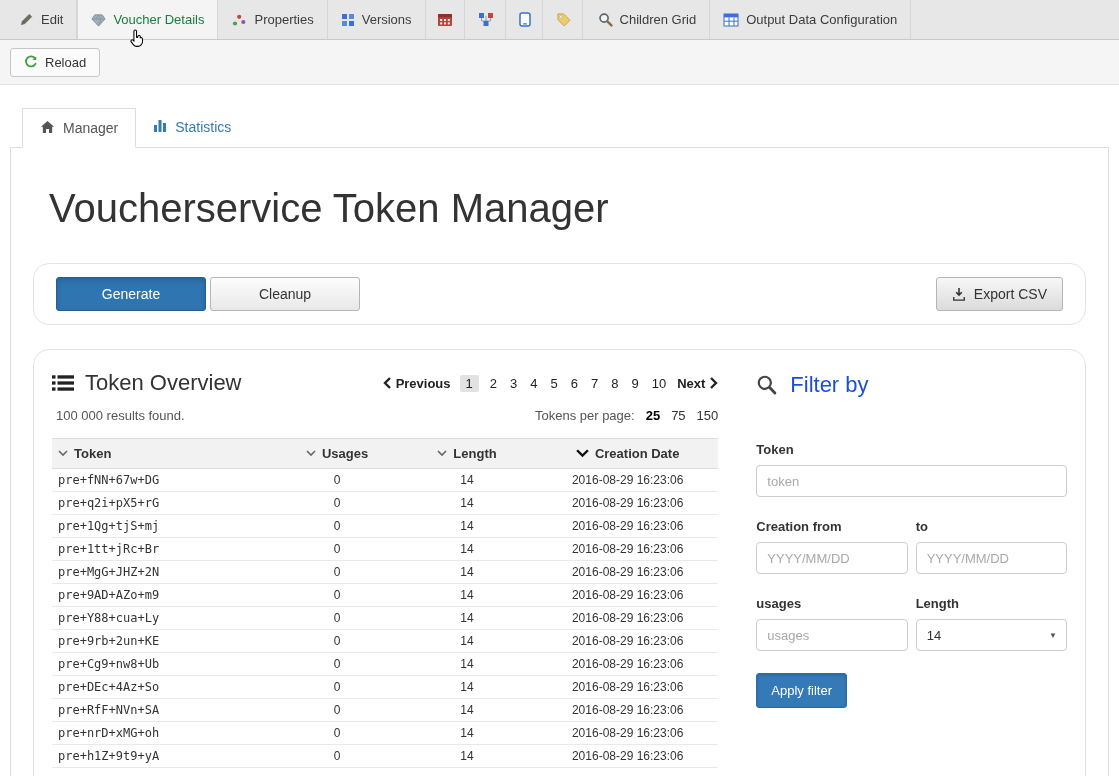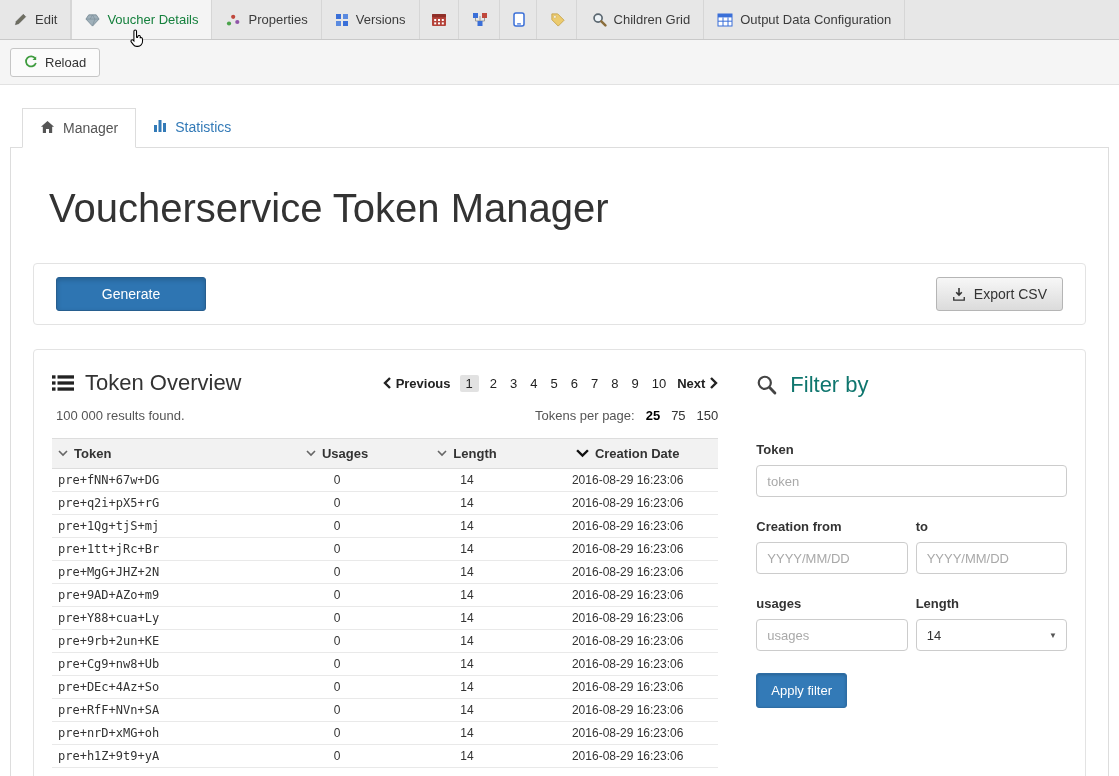--- a/index.html
+++ b/index.html
@@ -1,21 +1,21 @@
 <!DOCTYPE html>
 <html><head>
 <meta charset="utf-8">
 <style>
   * { margin: 0; padding: 0; box-sizing: border-box; }
   html, body { width: 1119px; height: 776px; overflow: hidden; background: #fff;
     font-family: "Liberation Sans", sans-serif; color: #333; position: relative; }
 
   
   .topbar { height: 40px; background: #e7e7e7; border-bottom: 1px solid #c9c9c9;
-    display: flex; align-items: stretch; padding-left: 0; }
+    display: flex; align-items: stretch; padding-left: 6px; }
   .ttab { display: flex; align-items: center; gap: 7px; padding: 0 13px; font-size: 13px;
     color: #3c3c3c; border-right: 1px solid #d6d6d6; cursor: pointer; white-space: nowrap; }
   .ttab.icon-only { padding: 0 11px; margin-right: 2px; }
   .ttab.active { background: #f4f4f4; color: #15803d; border-left: 1px solid #d6d6d6; }
 
   
   .subbar { height: 45px; background: #f5f5f5; border-bottom: 1px solid #e2e2e2;
     display: flex; align-items: center; padding-left: 10px; }
   .reload-btn { display: inline-flex; align-items: flex-start; gap: 7px; background: #fbfbfb;
     border: 1px solid #c6c6c6; border-radius: 3px; padding: 6px 13px; font-size: 13px;
@@ -27,21 +27,21 @@
   .ptab { display: flex; align-items: flex-start; gap: 8px; padding: 11px 17px; font-size: 14px;
     margin-bottom: -1px; cursor: pointer; }
   .ptab.active { background: #fff; border: 1px solid #ddd; border-bottom: 1px solid #fff; color: #555; }
   .ptab.inactive { color: #337ab7; }
 
   
   .card { margin: 0 10px; border: 1px solid #ddd; border-top: none; height: 630px;
     overflow: hidden; background: #fff; padding: 0 22px; }
   .page-title { font-size: 40px; font-weight: 400; color: #333; margin: 38px 0 32px 16px; }
 
-  .panel { border: 1px solid #e3e3e3; border-radius: 4px; background: #fff; justify-content: space-between; }
+  .panel { border: 1px solid #e3e3e3; border-radius: 16px; background: #fff; justify-content: space-between; }
   .actions { display: flex; align-items: center; padding: 13px 22px; }
   .btn { font-size: 14px; border-radius: 3px; cursor: pointer; font-family: inherit; }
   .btn-generate { width: 150px; padding: 8px 12px; background: #2e75b2; color: #fff;
     border: 1px solid #275e8f; box-shadow: inset 0 2px 5px rgba(0,0,0,.18); }
   .btn-cleanup { width: 150px; padding: 8px 12px; background: linear-gradient(#fdfdfd,#e8e8e8);
     border: 1px solid #b5b5b5; color: #333; margin-left: 4px; }
   .btn-export { margin-left: auto; display: inline-flex; align-items: center; gap: 8px;
     padding: 8px 15px; background: linear-gradient(#f7f7f7,#dbdbdb); border: 1px solid #b5b5b5; color: #333; }
 
   
@@ -69,21 +69,21 @@
   th:nth-child(3) { width: 140px; }
   .th-inner { display: flex; align-items: center; gap: 6px; }
   th:nth-child(n+2) .th-inner { justify-content: center; }
   tbody td { border-bottom: 1px solid #e9e9e9; padding: 4px 6px; height: 23px; }
   td:nth-child(n+2) { text-align: center; }
   td.mono { font-family: "DejaVu Sans Mono", monospace; font-size: 12px; }
 
   
   .ov-right { width: 318px; margin-left: 38px; }
   .filter-head { display: flex; align-items: center; gap: 12px; margin-top: 2px; }
-  .filter-title { font-size: 22px; color: #0f766e; font-weight: 400; }
+  .filter-title { font-size: 22px; color: #1d4ed8; font-weight: 400; }
   .f-label { font-weight: bold; font-size: 13px; color: #333; margin: 22px 0 8px; }
   .f-label.first { margin-top: 44px; }
   .f-input { width: 100%; height: 32px; border: 1px solid #ccc; border-radius: 4px;
     padding: 0 10px; font-size: 13px; color: #555; font-family: inherit; background: #fff; }
   .f-input::placeholder { color: #a9a9a9; }
   .f-row { display: flex; gap: 8px; }
   .f-col { flex: 1; }
   .select { position: relative; height: 32px; border: 1px solid #ccc; border-radius: 4px;
     display: flex; align-items: center; padding: 0 10px; font-size: 13px; color: #333;
     background: #fff; cursor: pointer; }
@@ -233,20 +233,21 @@
       </span>
       <span>Statistics</span>
     </div>
   </div>
 
   <div class="card">
     <h1 class="page-title">Voucherservice Token Manager</h1>
 
     <div class="panel actions">
       <button class="btn btn-generate">Generate</button>
+      <button class="btn btn-cleanup">Cleanup</button>
       <button class="btn btn-export">
         <span class="ico">
           <svg width="14" height="14" viewBox="0 0 16 16">
               <path d="M8 1v8M4.8 6l3.2 3.2L11.2 6" fill="none" stroke="#333" stroke-width="1.8"></path>
               <path d="M2 11.5V15h12v-3.5" fill="none" stroke="#333" stroke-width="1.5"></path>
             </svg>
         </span>
         <span>Export CSV</span>
       </button>
     </div>

